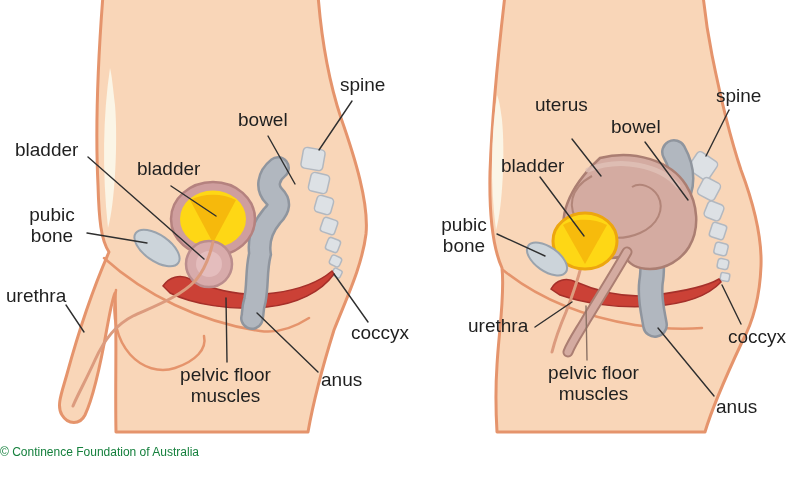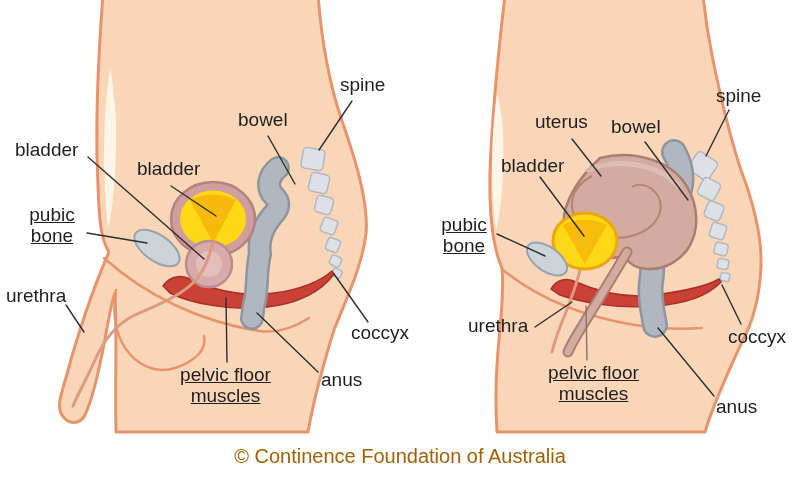--- a/index.html
+++ b/index.html
@@ -1,22 +1,22 @@
 <!DOCTYPE html>
 <html><head>
 <meta charset="utf-8">
 <style>
   html,body{margin:0;padding:0;background:#ffffff;}
   .stage{position:relative;width:800px;height:477px;background:#ffffff;overflow:hidden;
          font-family:"Liberation Sans",sans-serif;}
   .stage svg{position:absolute;left:0;top:0;}
   .lbl{position:absolute;font-size:19px;line-height:21px;color:#1f1f1f;white-space:nowrap;}
-  .lbl.multi{white-space:normal;text-align:center;text-decoration:underline;}
-  .copyright{position:absolute;left:0;right:0;top:445px;text-align:center;
-             font-size:20px;color:#a16207;}
+  .lbl.multi{white-space:normal;text-align:center;}
+  .copyright{position:absolute;left:0;right:0;top:445px;
+             font-size:12px;color:#15803d;}
 </style>
 </head>
 <body>
 
 <div class="stage">
 
   <svg width="800" height="477" viewBox="0 0 800 477">
 
     <g>
       <path stroke="#e5946c" stroke-width="3" stroke-linejoin="round" d="M103,-5 C98,60 95,125 98,185 C99,220 101,240 109,252
@@ -130,21 +130,21 @@
   <div class="lbl" style="left:15px;top:139px">bladder</div>
   <div class="lbl" style="left:137px;top:158px">bladder</div>
   <div class="lbl" style="left:238px;top:109px">bowel</div>
   <div class="lbl" style="left:340px;top:74px">spine</div>
   <div class="lbl multi" style="left:18px;top:204px;width:68px">pubic bone</div>
   <div class="lbl" style="left:6px;top:285px">urethra</div>
   <div class="lbl multi" style="left:168px;top:364px;width:115px">pelvic floor muscles</div>
   <div class="lbl" style="left:351px;top:322px">coccyx</div>
   <div class="lbl" style="left:321px;top:369px">anus</div>
 
-  <div class="lbl" style="left:535px;top:111px">uterus</div>
+  <div class="lbl" style="left:535px;top:94px">uterus</div>
   <div class="lbl" style="left:611px;top:116px">bowel</div>
   <div class="lbl" style="left:716px;top:85px">spine</div>
   <div class="lbl" style="left:501px;top:155px">bladder</div>
   <div class="lbl multi" style="left:430px;top:214px;width:68px">pubic bone</div>
   <div class="lbl" style="left:468px;top:315px">urethra</div>
   <div class="lbl multi" style="left:536px;top:362px;width:115px">pelvic floor muscles</div>
   <div class="lbl" style="left:728px;top:326px">coccyx</div>
   <div class="lbl" style="left:716px;top:396px">anus</div>
 
   <div class="copyright">© Continence Foundation of Australia</div>

